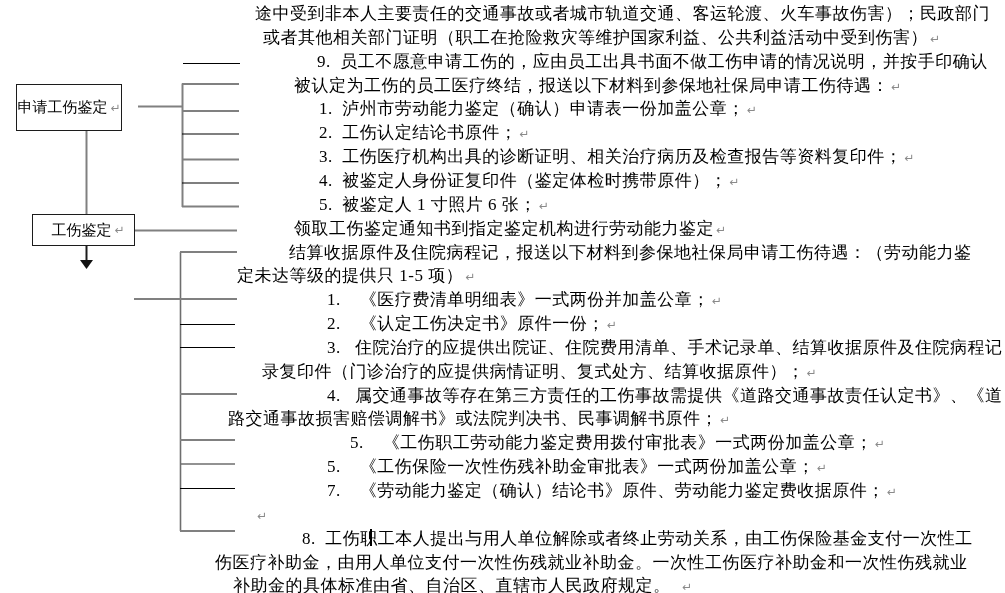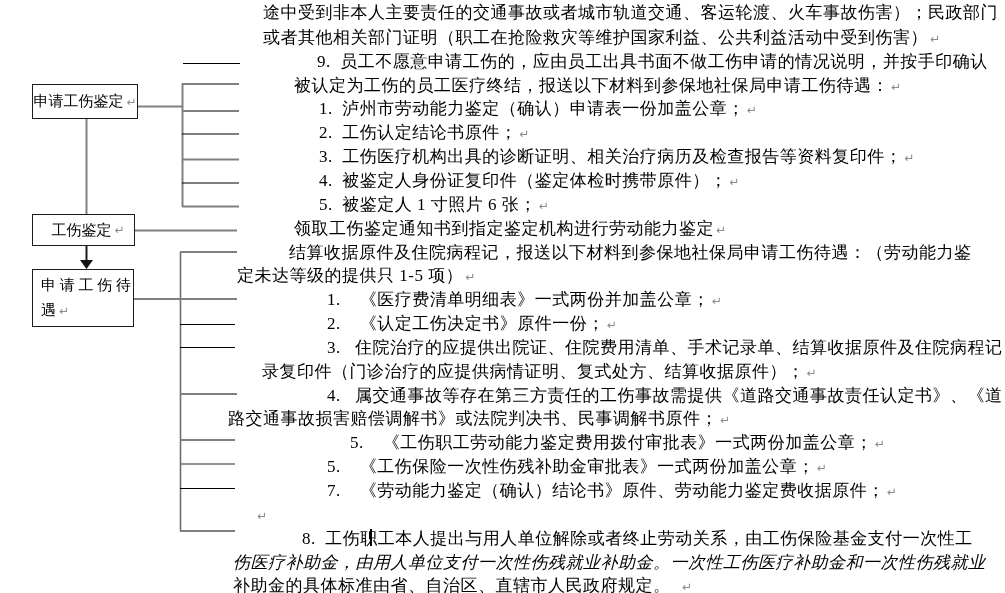--- a/index.html
+++ b/index.html
@@ -61,35 +61,31 @@
     <line x1="134" y1="299" x2="237" y2="299" stroke="#808080" stroke-width="2"></line>
     <line x1="180" y1="324.5" x2="235" y2="324.5" stroke="#000" stroke-width="1.2"></line>
     <line x1="180" y1="347.5" x2="235" y2="347.5" stroke="#000" stroke-width="1.2"></line>
     <line x1="180" y1="394" x2="237" y2="394" stroke="#808080" stroke-width="2"></line>
     <line x1="180" y1="440" x2="235" y2="440" stroke="#808080" stroke-width="2"></line>
     <line x1="180" y1="464" x2="235" y2="464" stroke="#6e6e6e" stroke-width="1.6"></line>
     <line x1="180" y1="488.5" x2="235" y2="488.5" stroke="#000" stroke-width="1.2"></line>
     <line x1="180" y1="531" x2="235" y2="531" stroke="#808080" stroke-width="2"></line>
   </svg>
 
-  <div class="flowbox" id="box1" style="left:32px;top:84px;width:106px;height:35px;text-align:right;">
+  <div class="flowbox" id="box1" style="left:16px;top:84px;width:106px;height:47px;text-align:right;">
     <span>申请工伤鉴定</span><span class="pilcrow">↵</span>
   </div>
 
   <div class="flowbox" id="box2" style="left:32px;top:214px;width:103px;height:32px;padding-left:9px;">
     <span>工伤鉴定</span><span class="pilcrow">↵</span>
   </div>
 
-  <div class="flowbox" id="box3" style="left:32px;top:269px;width:102px;height:58px;">
-    <span>申 请 工 伤 待</span>
-    <span><span>遇</span><span class="pilcrow">↵</span></span>
-  </div>
 
   <div id="text-layer">
-      <div class="textline" style="left: 263px; top: 4px; font-family: Liberation Mono, monospace;"><span>途中受到非本人主要责任的交通事故或者城市轨道交通、客运轮渡、火车事故伤害）；民政部门</span></div>
+      <div class="textline" style="left: 255px; top: 4px;"><span>途中受到非本人主要责任的交通事故或者城市轨道交通、客运轮渡、火车事故伤害）；民政部门</span></div>
       <div class="textline" style="left: 263px; top: 28px;"><span>或者其他相关部门证明（职工在抢险救灾等维护国家利益、公共利益活动中受到伤害）</span><span class="pilcrow">↵</span></div>
       <div class="textline" style="left: 317px; top: 52px;"><span>9.  员工不愿意申请工伤的，应由员工出具书面不做工伤申请的情况说明，并按手印确认</span></div>
       <div class="textline" style="left: 294px; top: 76px;"><span>被认定为工伤的员工医疗终结，报送以下材料到参保地社保局申请工伤待遇：</span><span class="pilcrow">↵</span></div>
       <div class="textline" style="left: 319px; top: 99px;"><span>1.  泸州市劳动能力鉴定（确认）申请表一份加盖公章；</span><span class="pilcrow">↵</span></div>
       <div class="textline" style="left: 319px; top: 123px;"><span>2.  工伤认定结论书原件；</span><span class="pilcrow">↵</span></div>
       <div class="textline" style="left: 319px; top: 147px;"><span>3.  工伤医疗机构出具的诊断证明、相关治疗病历及检查报告等资料复印件；</span><span class="pilcrow">↵</span></div>
       <div class="textline" style="left: 319px; top: 171px;"><span>4.  被鉴定人身份证复印件（鉴定体检时携带原件）；</span><span class="pilcrow">↵</span></div>
       <div class="textline" style="left: 319px; top: 195px;"><span>5.  被鉴定人 1 寸照片 6 张；</span><span class="pilcrow">↵</span></div>
       <div class="textline" style="left: 294px; top: 219px;"><span>领取工伤鉴定通知书到指定鉴定机构进行劳动能力鉴定</span><span class="pilcrow">↵</span></div>
       <div class="textline" style="left: 289px; top: 243px;"><span>结算收据原件及住院病程记，报送以下材料到参保地社保局申请工伤待遇：（劳动能力鉴</span></div>
@@ -98,19 +94,19 @@
       <div class="textline" style="left: 327px; top: 314px;"><span>2.    《认定工伤决定书》原件一份；</span><span class="pilcrow">↵</span></div>
       <div class="textline" style="left: 327px; top: 338px;"><span>3.   住院治疗的应提供出院证、住院费用清单、手术记录单、结算收据原件及住院病程记</span></div>
       <div class="textline" style="left: 262px; top: 362px;"><span>录复印件（门诊治疗的应提供病情证明、复式处方、结算收据原件）；</span><span class="pilcrow">↵</span></div>
       <div class="textline" style="left: 327px; top: 386px;"><span>4.   属交通事故等存在第三方责任的工伤事故需提供《道路交通事故责任认定书》、《道</span></div>
       <div class="textline" style="left: 228px; top: 409px;"><span>路交通事故损害赔偿调解书》或法院判决书、民事调解书原件；</span><span class="pilcrow">↵</span></div>
       <div class="textline" style="left: 327px; top: 433px; margin-left: 23px;"><span>5.    《工伤职工劳动能力鉴定费用拨付审批表》一式两份加盖公章；</span><span class="pilcrow">↵</span></div>
       <div class="textline" style="left: 327px; top: 457px;"><span>5.    《工伤保险一次性伤残补助金审批表》一式两份加盖公章；</span><span class="pilcrow">↵</span></div>
       <div class="textline" style="left: 327px; top: 481px;"><span>7.    《劳动能力鉴定（确认）结论书》原件、劳动能力鉴定费收据原件；</span><span class="pilcrow">↵</span></div>
       <div class="textline" style="left: 255px; top: 505px;"><span></span><span class="pilcrow">↵</span></div>
       <div class="textline" style="left: 302px; top: 529px;"><span>8.  工伤职工本人提出与用人单位解除或者终止劳动关系，由工伤保险基金支付一次性工</span></div>
-      <div class="textline" style="left: 233px; top: 553px; font-style: italic;"><span>伤医疗补助金，由用人单位支付一次性伤残就业补助金。一次性工伤医疗补助金和一次性伤残就业</span></div>
+      <div class="textline" style="left: 215px; top: 553px;"><span>伤医疗补助金，由用人单位支付一次性伤残就业补助金。一次性工伤医疗补助金和一次性伤残就业</span></div>
       <div class="textline" style="left: 233px; top: 576px;"><span>补助金的具体标准由省、自治区、直辖市人民政府规定。  </span><span class="pilcrow">↵</span></div>
     </div>
 
   <div id="text-cursor" style="left: 370px; top: 529px;"></div>
 
 </div>
 
 </body></html>

